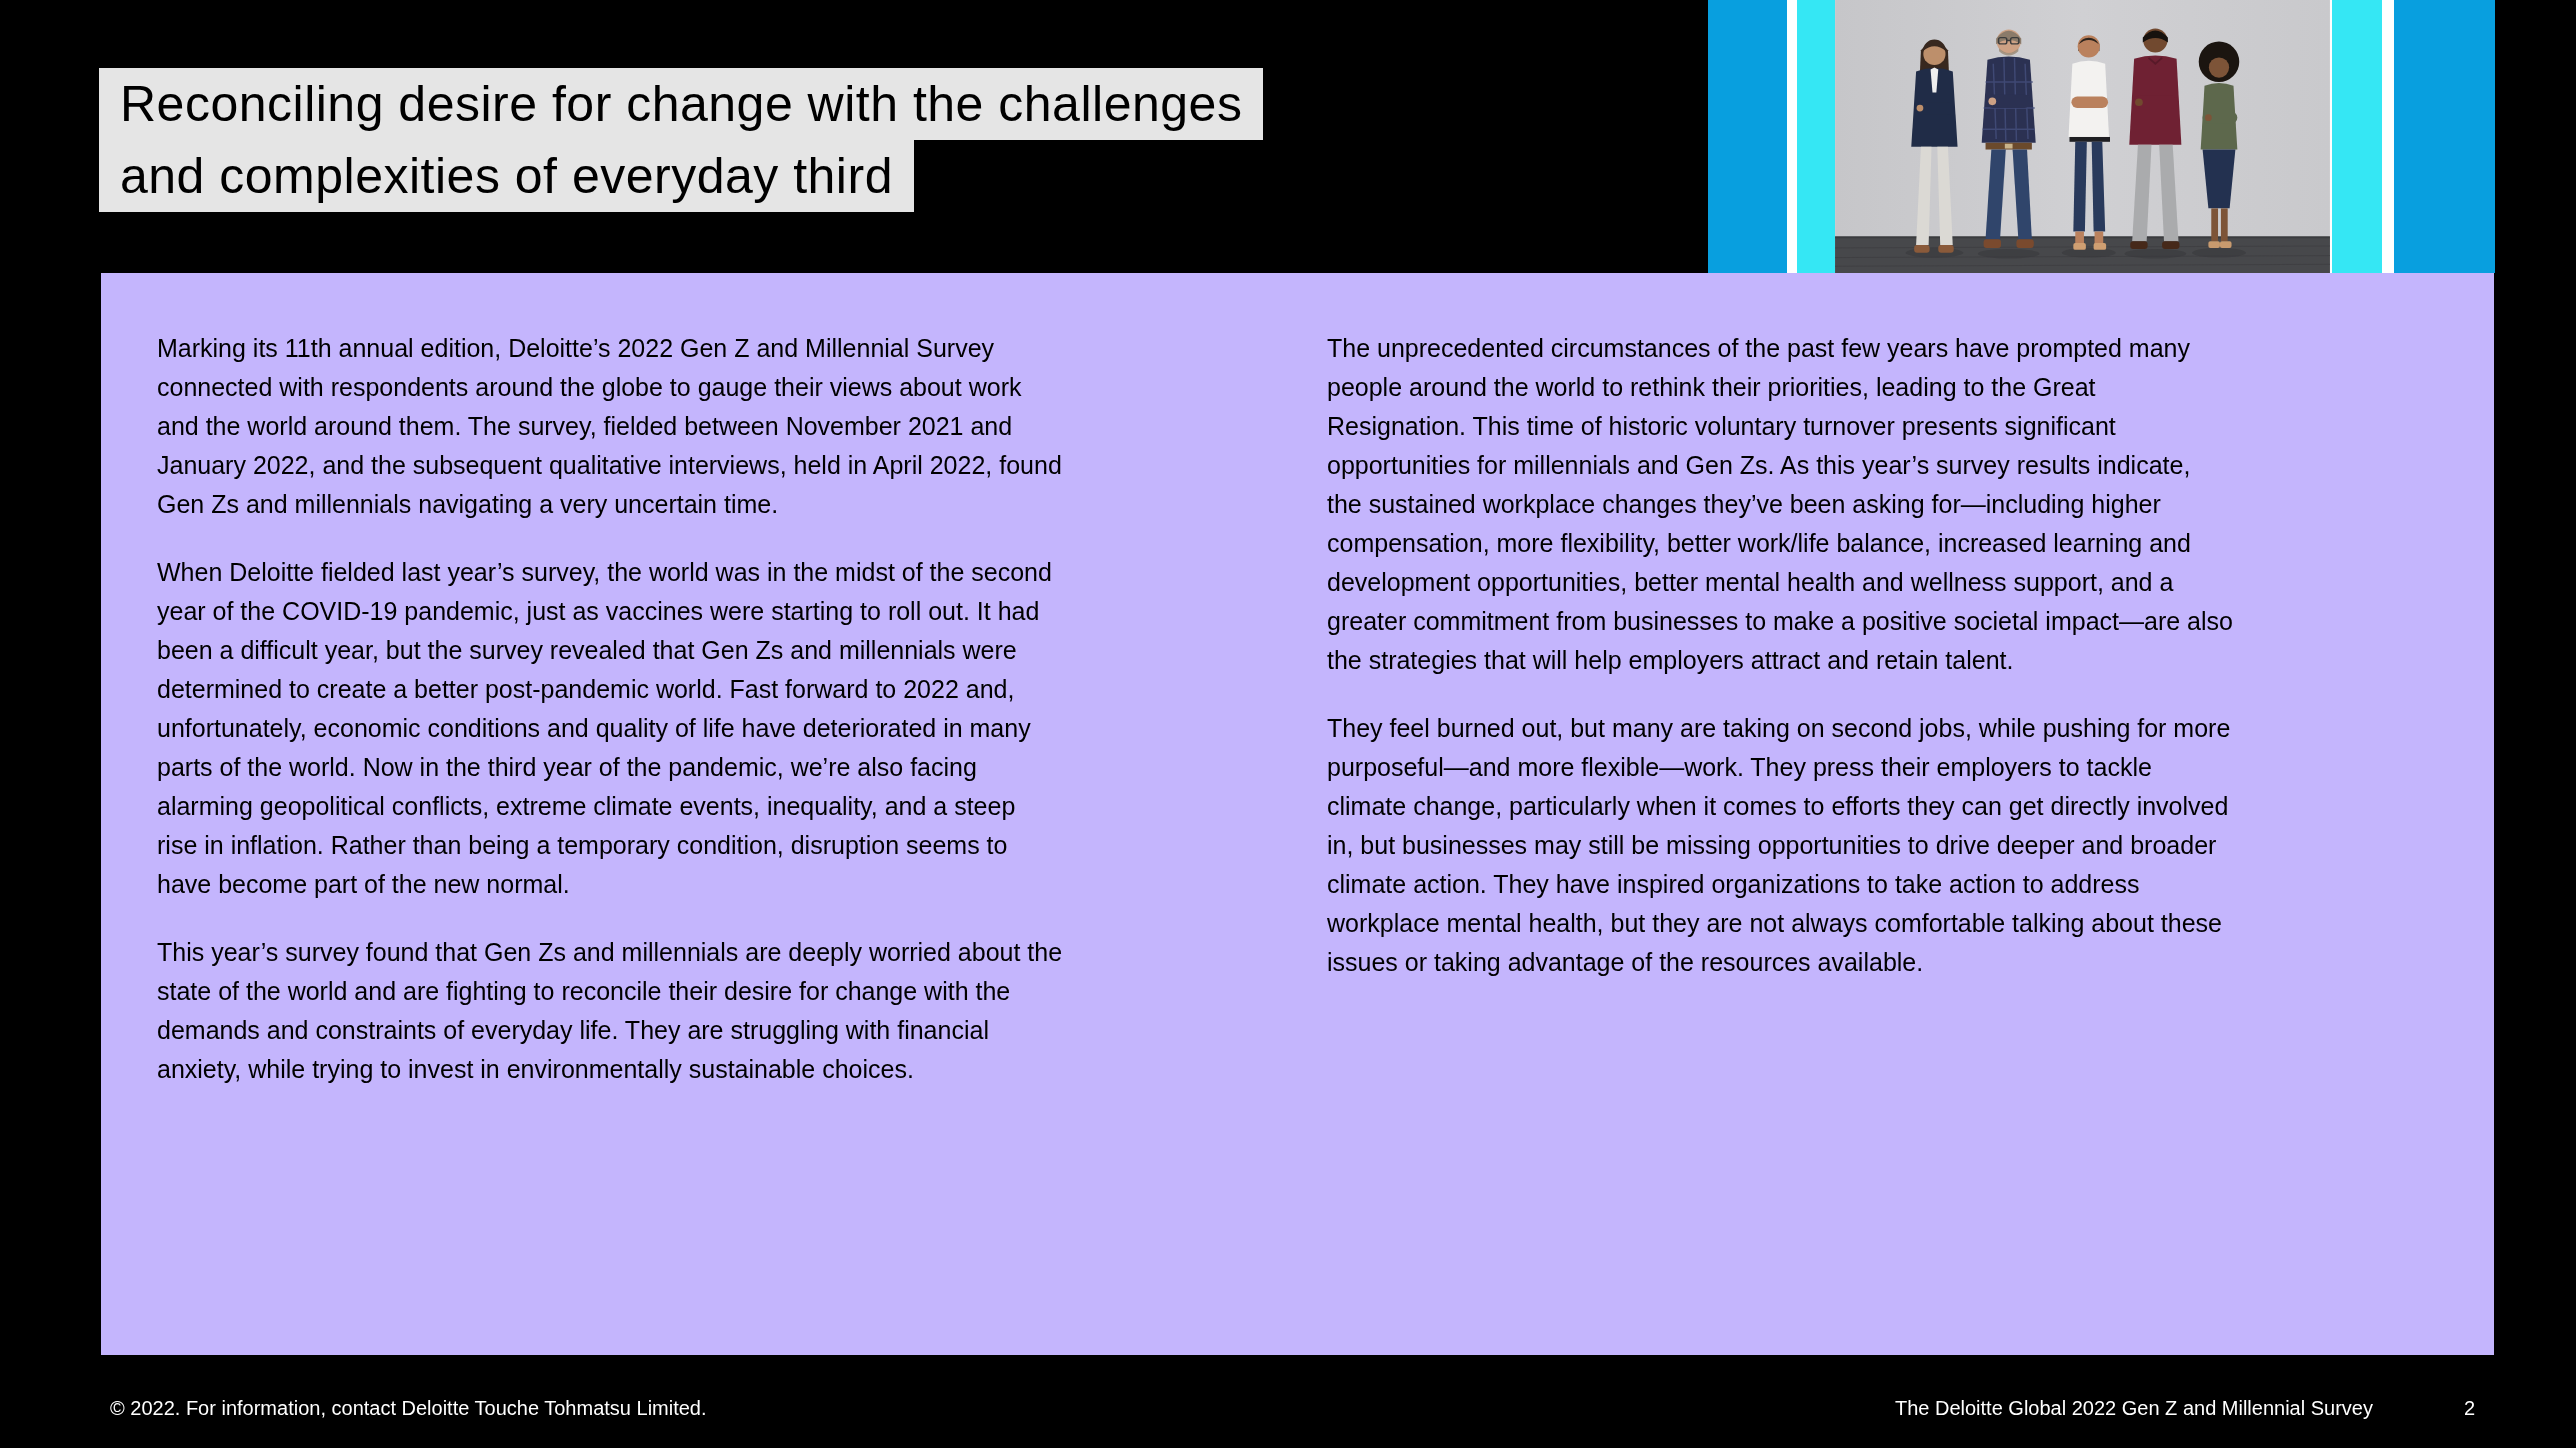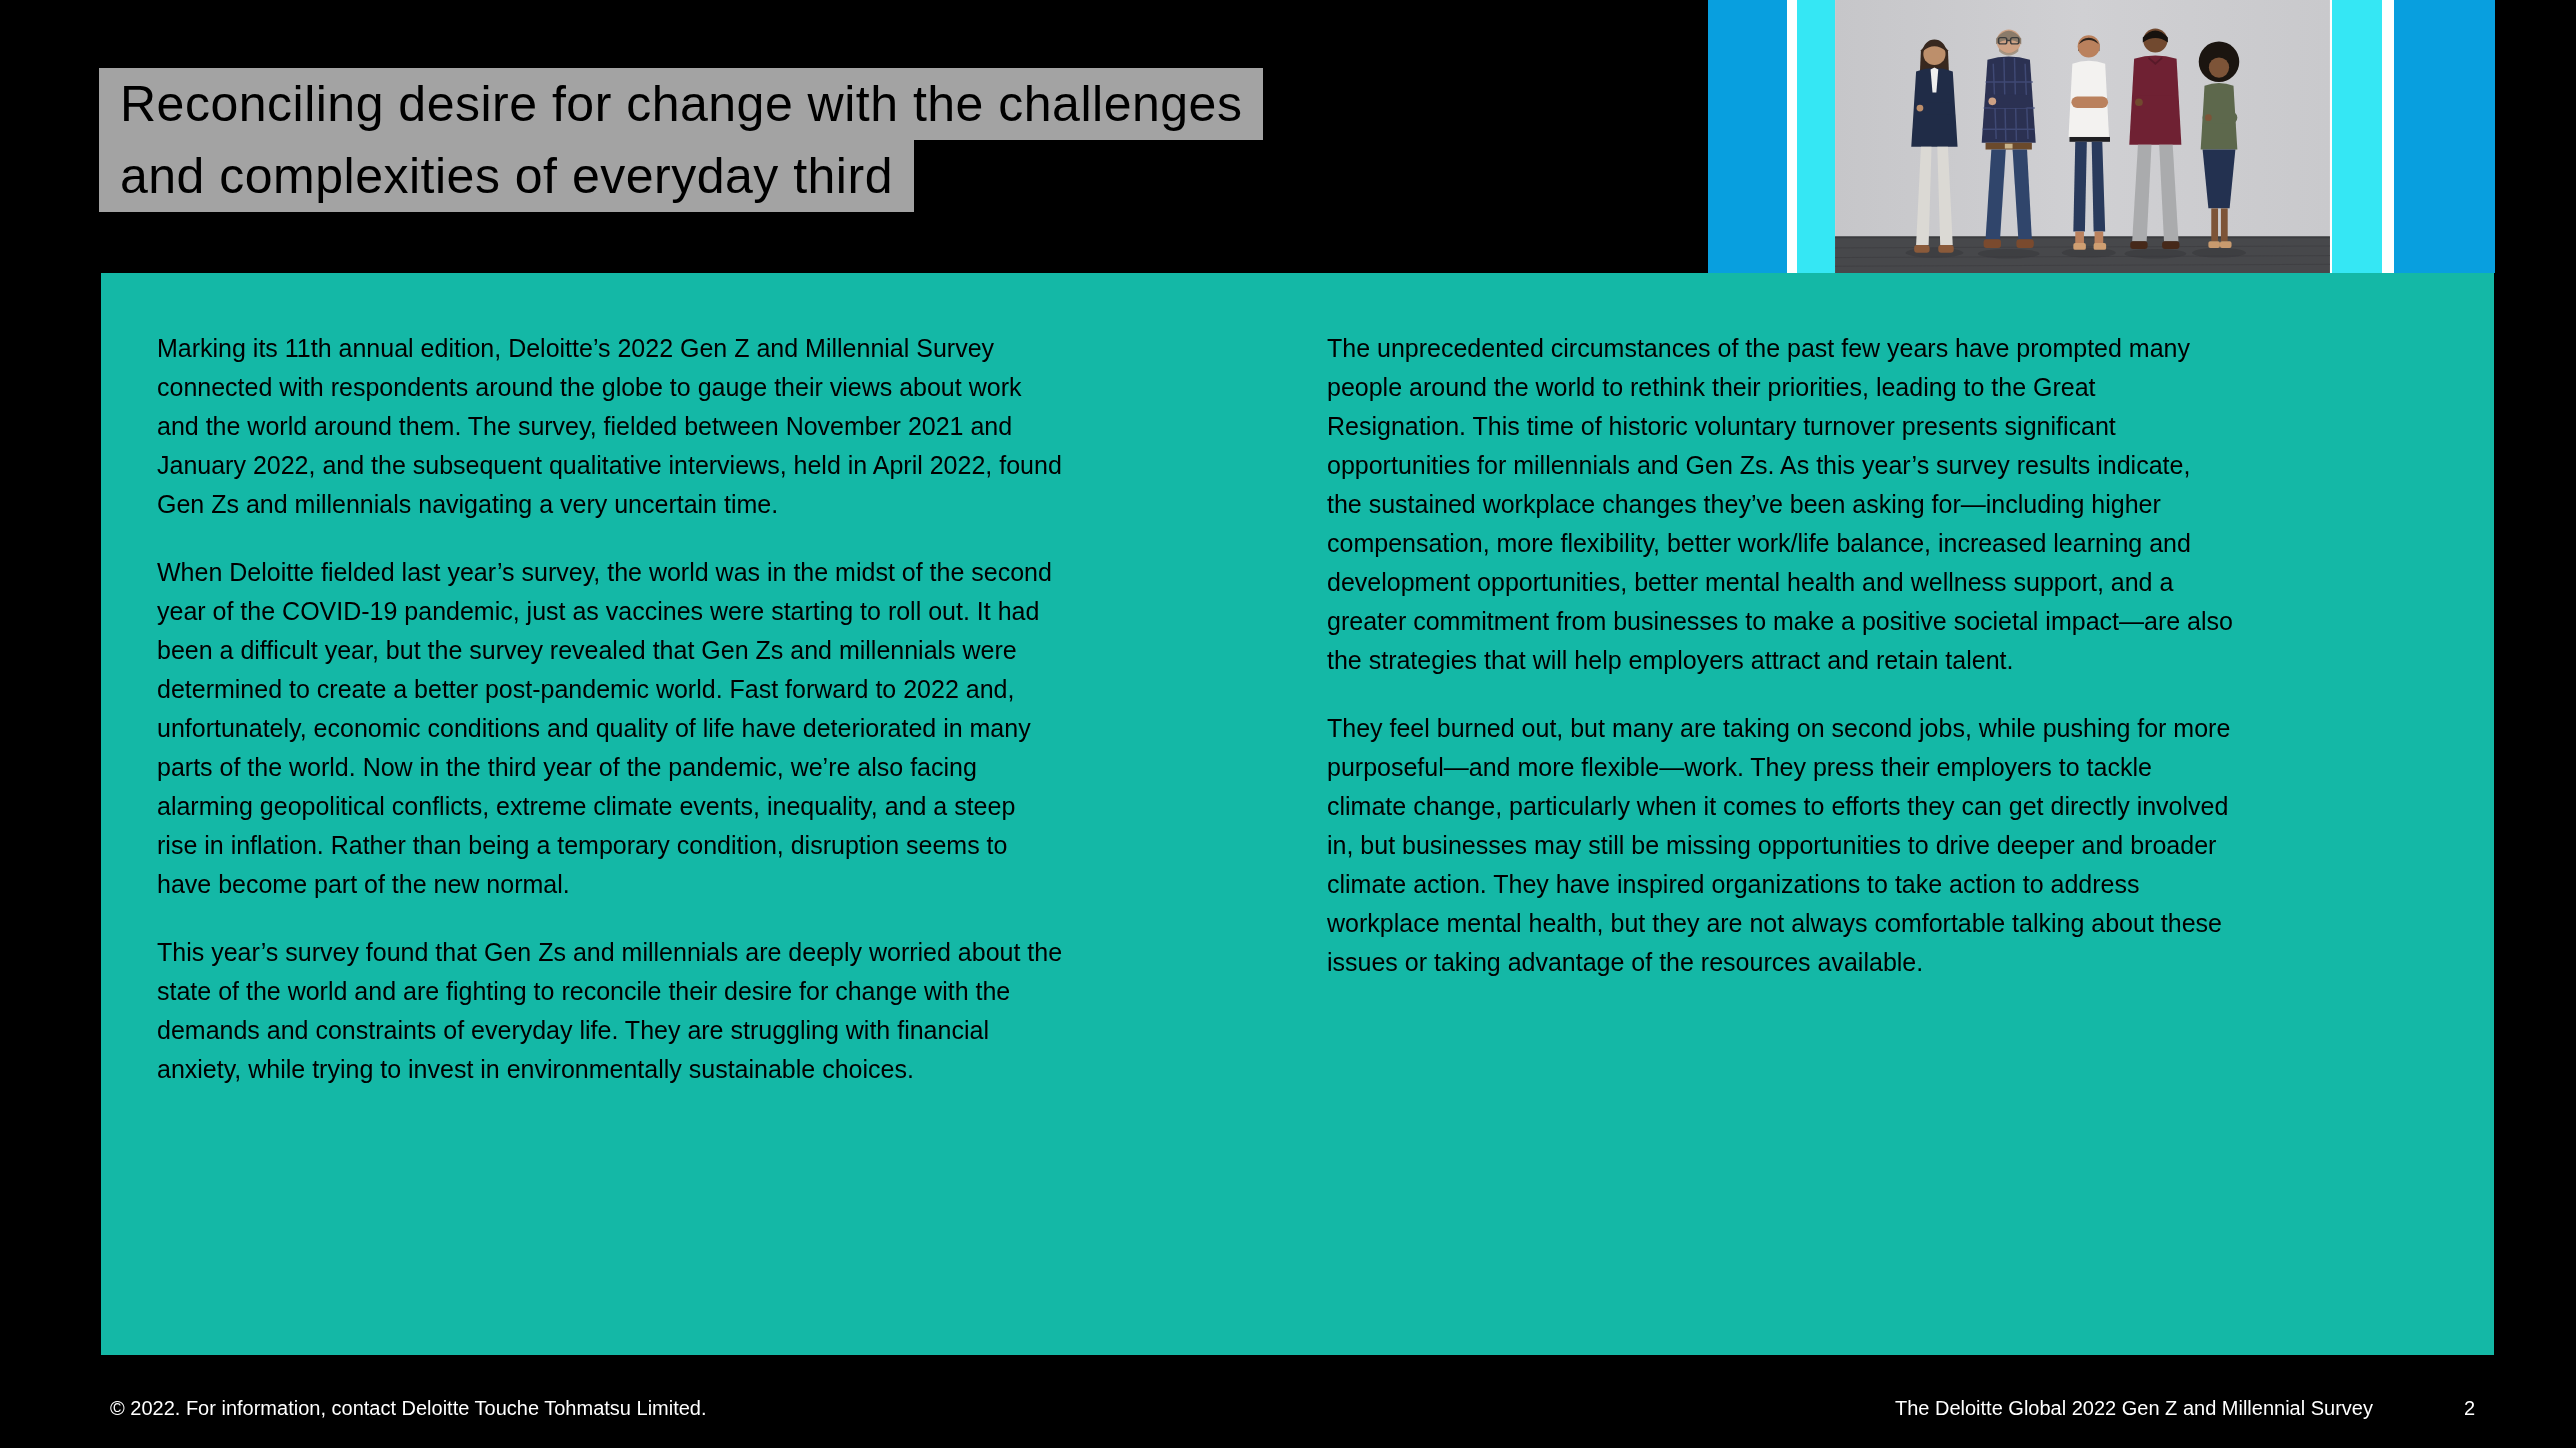--- a/index.html
+++ b/index.html
@@ -17,21 +17,21 @@
   }
 
   
   .title-block {
     position: absolute;
     left: 99px;
     top: 68px;
   }
   .title-line {
     width: max-content;
-    background: #a3a3a3;
+    background: #e5e5e5;
     color: #000;
     font-size: 50px;
     height: 72px;
     line-height: 72px;
     padding: 0 21px;
     letter-spacing: 0.5px;
     white-space: nowrap;
   }
 
   
@@ -61,21 +61,21 @@
     overflow: hidden;
   }
 
   
   .content-card {
     position: absolute;
     left: 101px;
     top: 273px;
     width: 2393px;
     height: 1082px;
-    background: #14b8a6;
+    background: #c4b5fd;
   }
   .text-col {
     position: absolute;
     top: 56px;
   }
   .col-left  { left: 56px;   width: 1140px; }
   .col-right { left: 1226px; width: 1145px; }
   .para {
     font-size: 25px;
     line-height: 39px;

